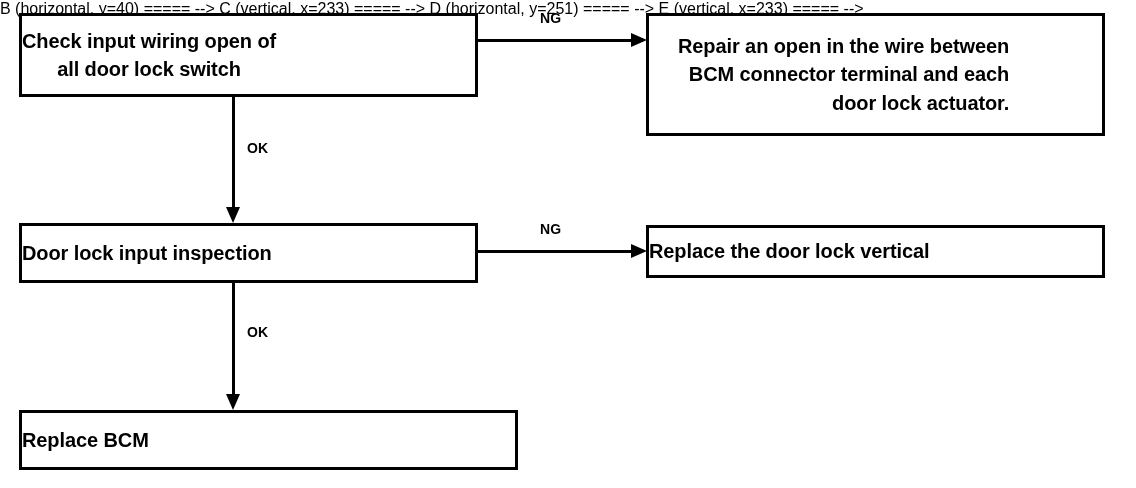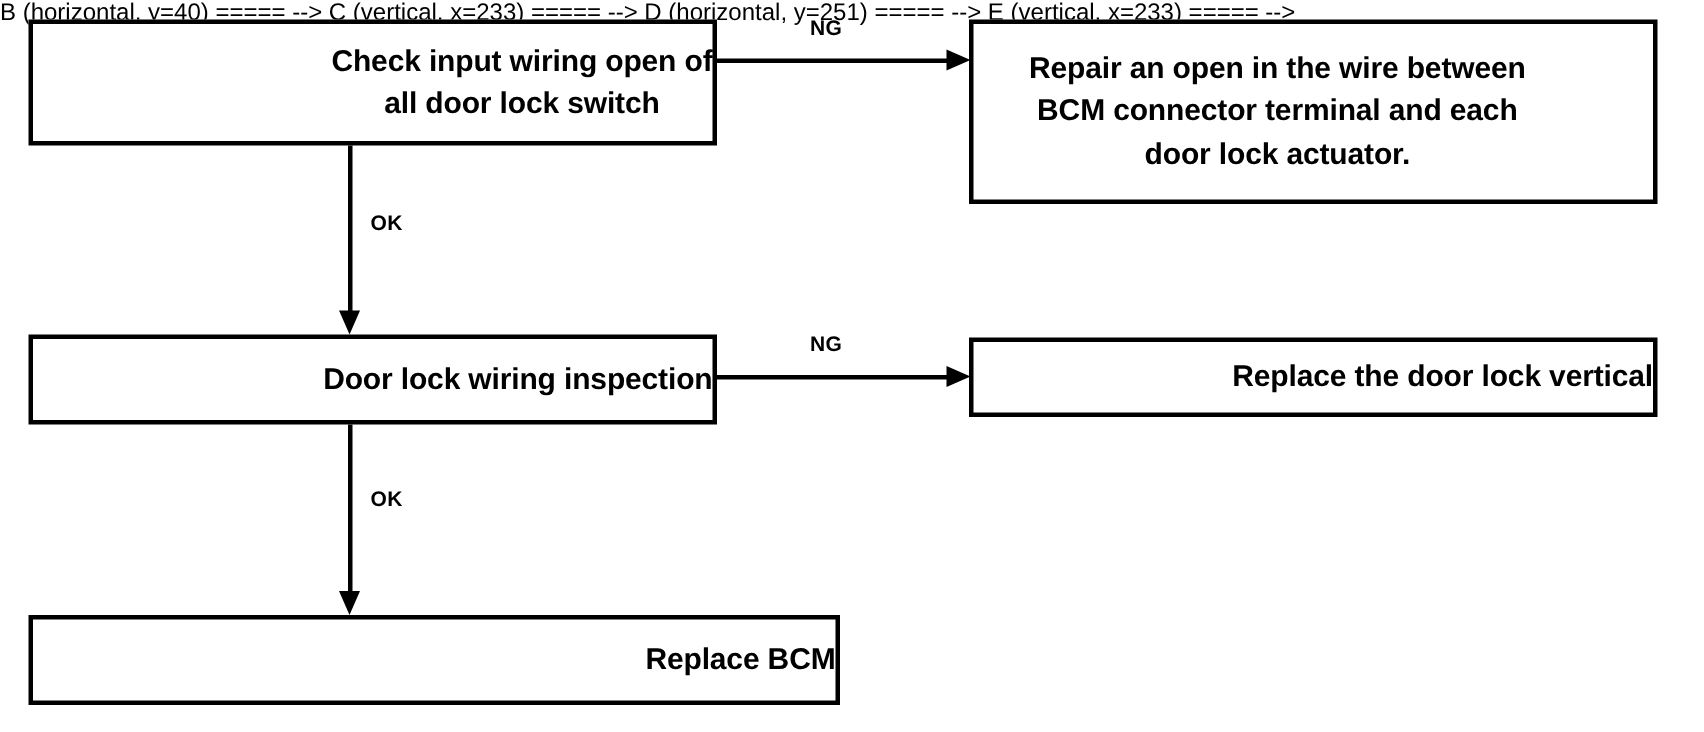--- a/index.html
+++ b/index.html
@@ -17,32 +17,32 @@
   }
   .node {
     position: absolute;
     box-sizing: border-box;
     border: 3px solid #000000;
     background: #ffffff;
     display: flex;
     align-items: center;
     color: #000000;
   }
-  .node.center { justify-content: flex-end; }
+  .node.center { justify-content: flex-start; }
   .node.left   { justify-content: flex-start; }
   .node-text {
     font-size: 20px;
     font-weight: 600;
     line-height: 1.42;
     letter-spacing: -0.1px;
     white-space: pre-line;
     color: #000000;
   }
   .node.center .node-text { text-align: center; }
-  .node.left   .node-text { text-align: center; padding-left: 17px; margin-left: 20px; }
+  .node.left   .node-text { text-align: right; padding-left: 29px; }
 
   
   .h-line {
     position: absolute;
     height: 3px;
     background: #000000;
   }
   .v-line {
     position: absolute;
     width: 3px;
@@ -86,30 +86,30 @@
 
   
   <div class="node left" style="left:646px; top:13px; width:459px; height:123px;">
     <span class="node-text">Repair an open in the wire between
 BCM connector terminal and each
 door lock actuator.</span>
   </div>
 
   
   <div class="node center" style="left:19px; top:223px; width:459px; height:60px;">
-    <span class="node-text">Door lock wiring inspection</span>
+    <span class="node-text">Door lock input inspection</span>
   </div>
 
   
   <div class="node center" style="left:646px; top:225px; width:459px; height:53px;">
     <span class="node-text">Replace the door lock vertical</span>
   </div>
 
   
-  <div class="node center" style="left:19px; top:410px; width:541px; height:60px;">
+  <div class="node center" style="left:19px; top:410px; width:499px; height:60px;">
     <span class="node-text">Replace BCM</span>
   </div>
 
    B (horizontal, y=40) ===== --&gt;
   <div class="h-line" style="left:478px; top:39px; width:155px;"></div>
   <div class="arrow-right" style="left:631px; top:33px;"></div>
   <div class="edge-label" style="left:540px; top:10px;">NG</div>
 
    C (vertical, x=233) ===== --&gt;
   <div class="v-line" style="left:232px; top:97px; width:3px; height:112px;"></div>

